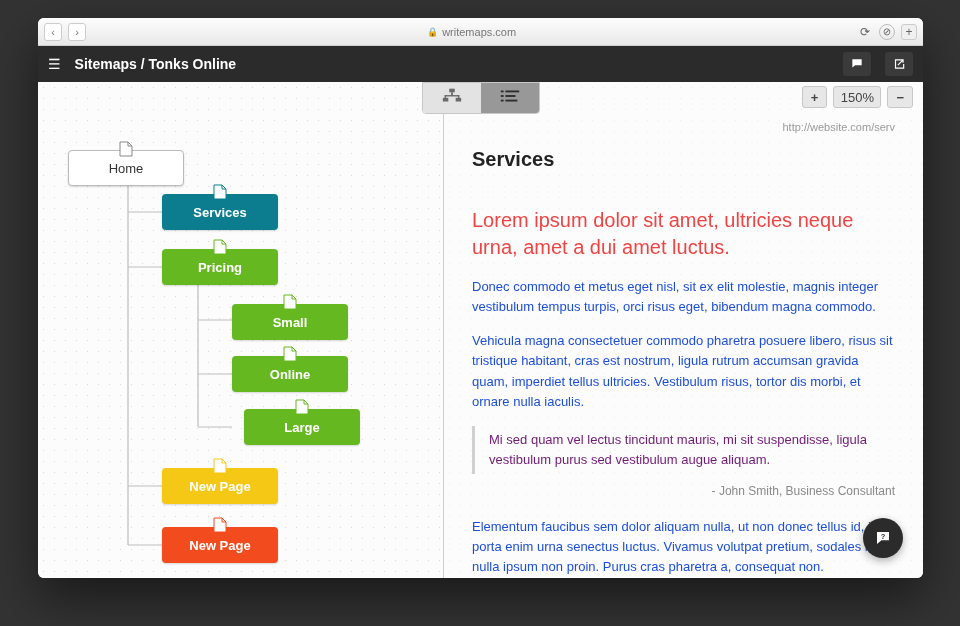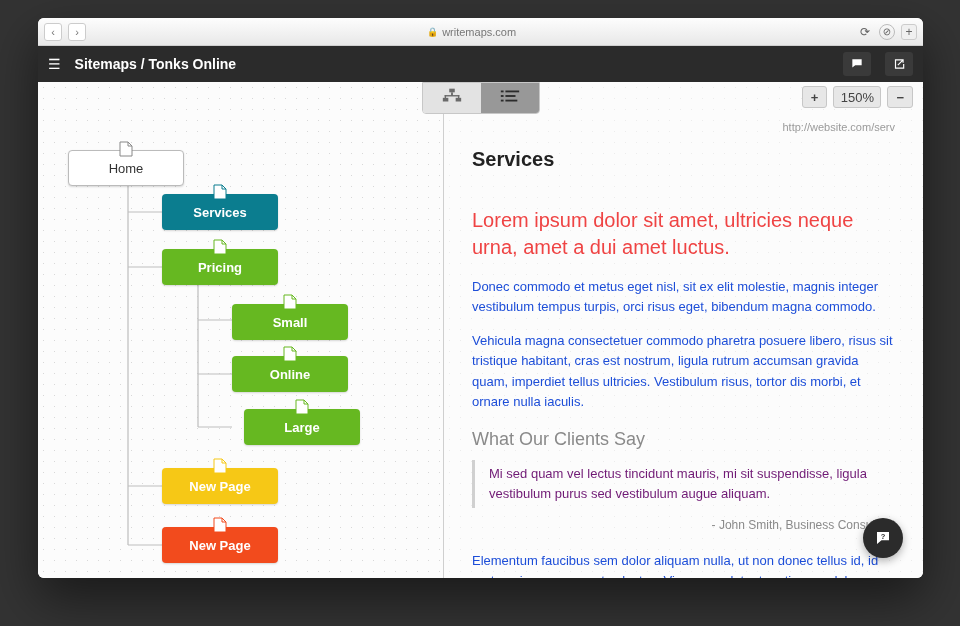--- a/index.html
+++ b/index.html
@@ -422,21 +422,20 @@
     </div>
 
     <div class="rightPanel">
       <div class="dotsOverlay"></div>
       <div class="contentScroll">
         <div class="urlLine">http://website.com/serv</div>
         <div class="h1">Services</div>
         <div class="h2">Lorem ipsum dolor sit amet, ultricies neque urna, amet a dui amet luctus.</div>
         <div class="p">Donec commodo et metus eget nisl, sit ex elit molestie, magnis integer vestibulum tempus turpis, orci risus eget, bibendum magna commodo.</div>
         <div class="p">Vehicula magna consectetuer commodo pharetra posuere libero, risus sit tristique habitant, cras est nostrum, ligula rutrum accumsan gravida quam, imperdiet tellus ultricies. Vestibulum risus, tortor dis morbi, et ornare nulla iaculis.</div>
-        <div class="h3">What Our Clients Say</div>
         <blockquote class="q">Mi sed quam vel lectus tincidunt mauris, mi sit suspendisse, ligula vestibulum purus sed vestibulum augue aliquam.</blockquote>
         <div class="attrib">- John Smith, Business Consultant</div>
         <div class="p">Elementum faucibus sem dolor aliquam nulla, ut non donec tellus id, id porta enim urna senectus luctus. Vivamus volutpat pretium, sodales nec nulla ipsum non proin. Purus cras pharetra a, consequat non.</div>
 
       </div>
     </div>
 
     <div class="chatFab">
       <svg viewBox="0 0 24 24" fill="#fff">
           <path d="M4 4h16a0 0 0 0 1 0 0v11a0 0 0 0 1 0 0H10l-6 5v-5a0 0 0 0 1 0 0V4z"></path>

